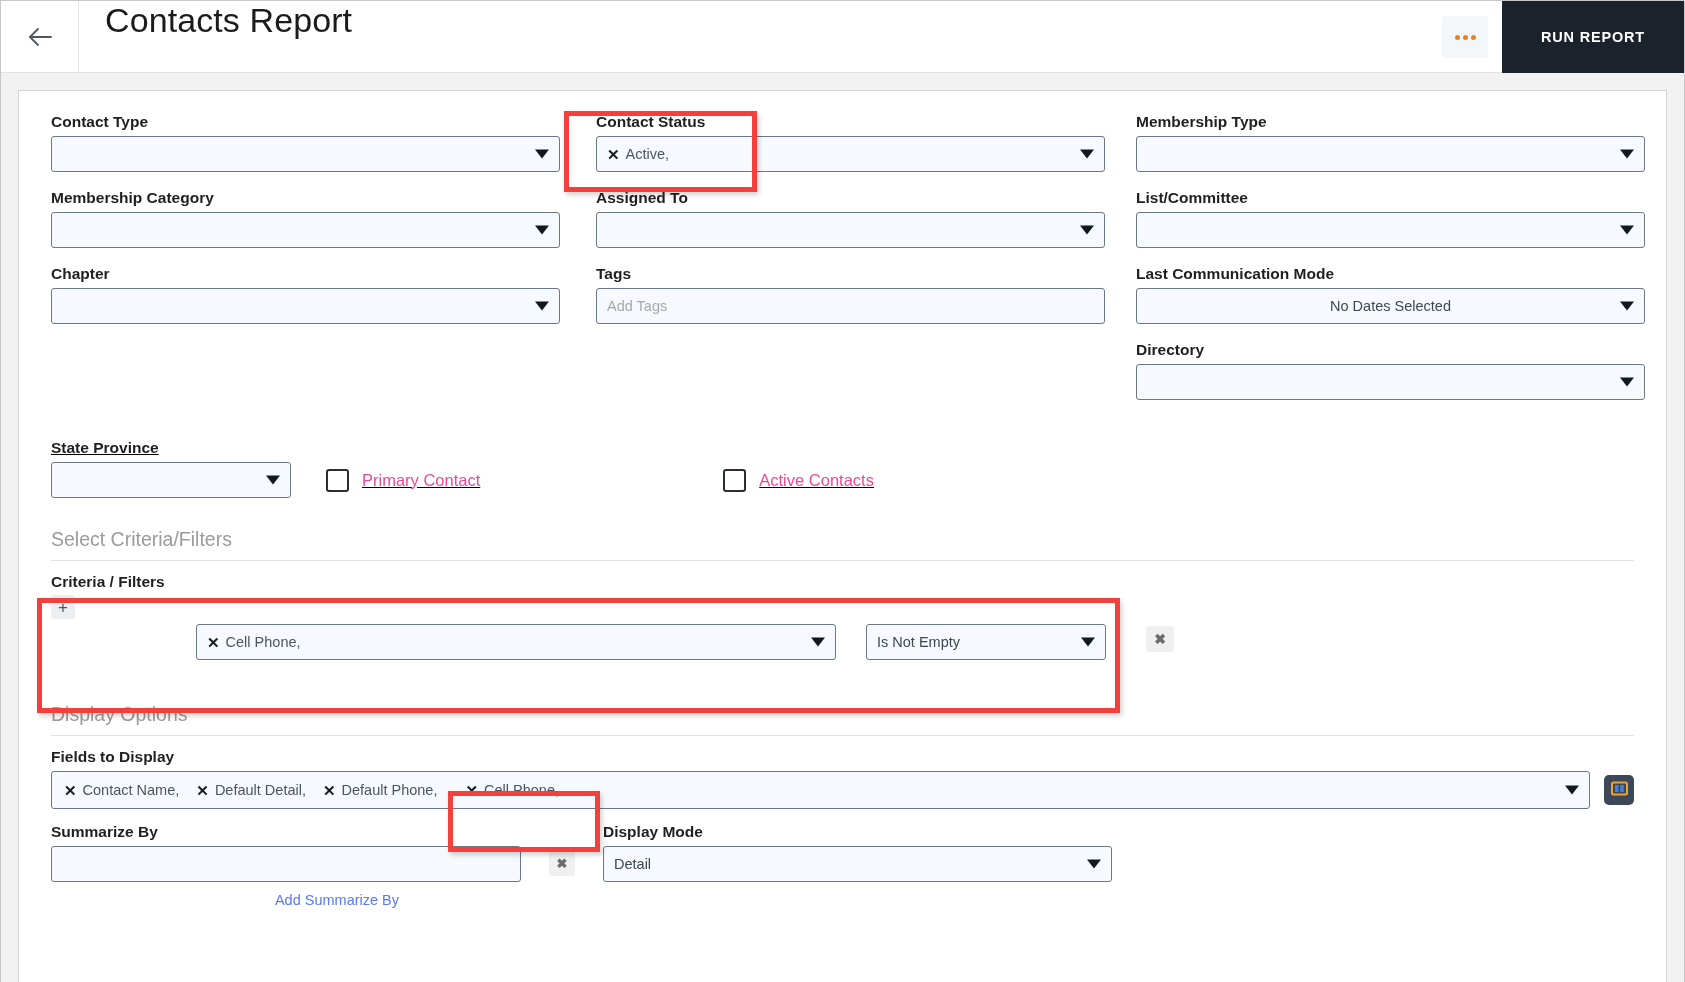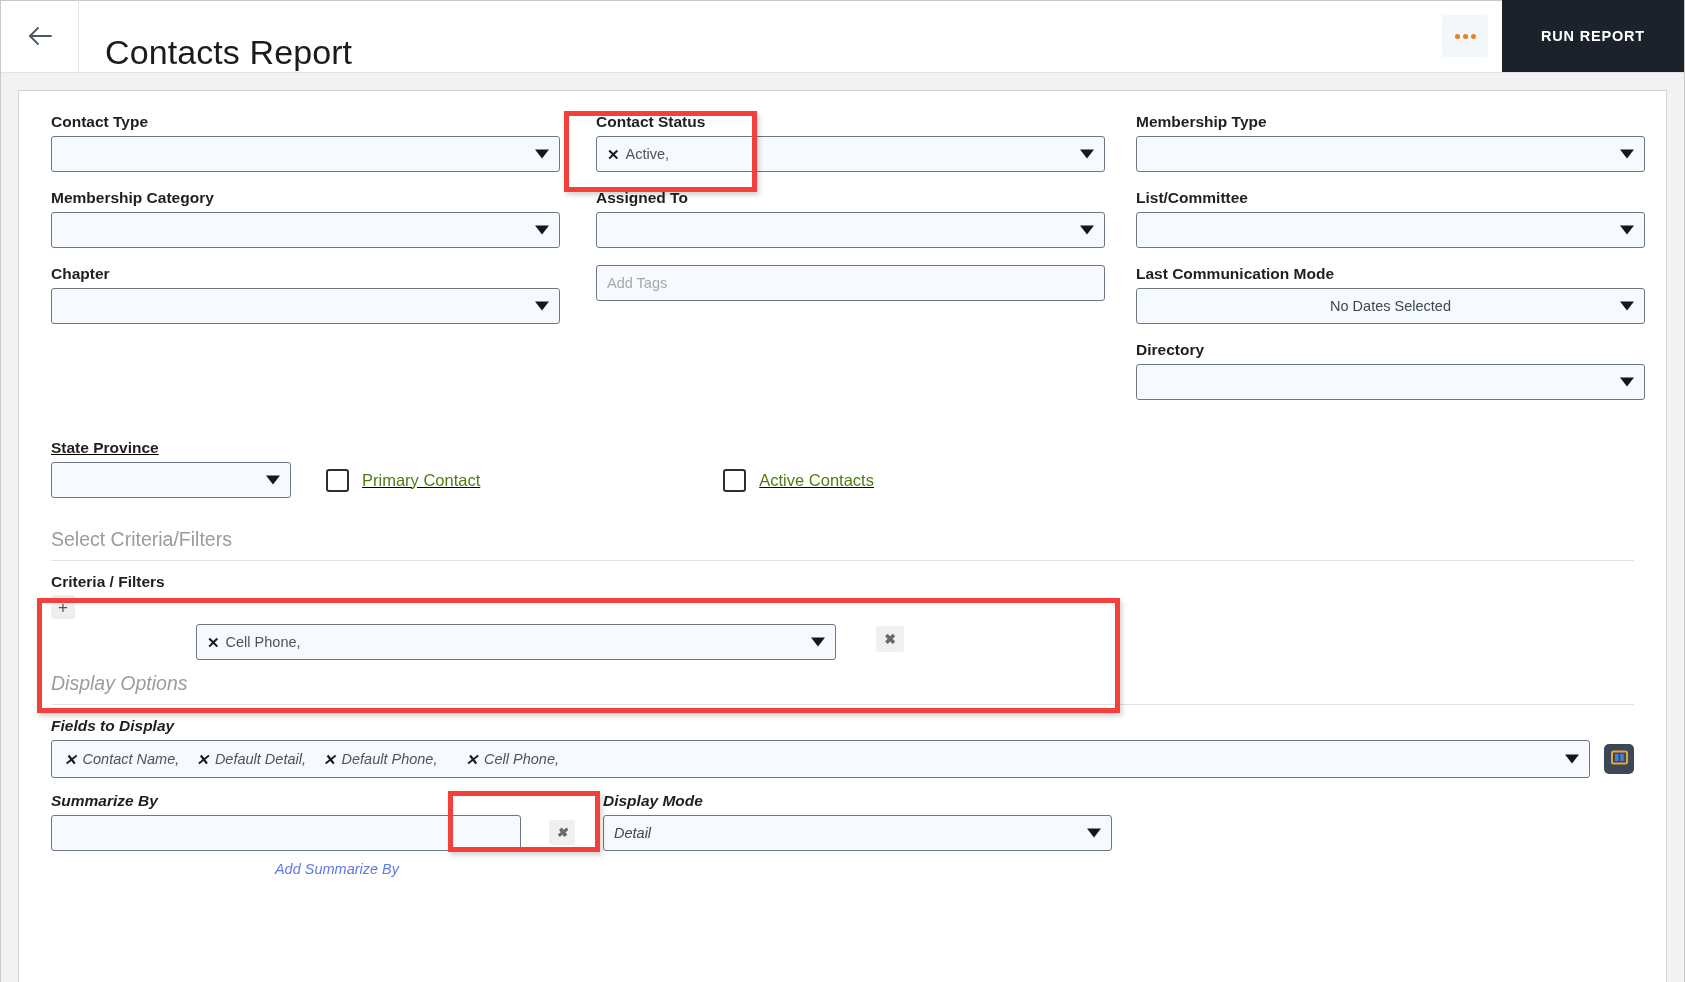--- a/index.html
+++ b/index.html
@@ -18,21 +18,21 @@
     background: #ffffff;
     border: 1px solid #c8c8c8;
   }
 
   
   .header {
     position: relative;
     height: 72px;
     background: #ffffff;
     display: flex;
-    align-items: flex-end;
+    align-items: flex-start;
     border-bottom: 1px solid #e2e2e2;
   }
   .back-btn {
     width: 78px; height: 72px;
     display: flex; align-items: center; justify-content: center;
     border-right: 1px solid #e4e4e4;
     cursor: pointer;
   }
   .back-btn svg { display: block; }
   .page-title {
@@ -166,21 +166,21 @@
   }
   .chkbox {
     width: 23px; height: 23px;
     border: 2px solid #2a2f36;
     border-radius: 3px;
     background: #ffffff;
     cursor: pointer;
   }
   .chk-label {
     font-size: 16.5px;
-    color: #4d7c0f;
+    color: #ec4899;
     white-space: nowrap;
   }
 
   
   .section {
     margin-top: 30px;
   }
   .section-title {
     font-size: 19.5px;
     color: #9b9b9b;
@@ -382,20 +382,21 @@
 
         <div class="fieldwrap">
           <span class="flabel">Chapter</span>
           <div class="ctl">
             <span class="value-text"></span>
             <span class="caret"></span>
           </div>
         </div>
         <div></div>
         <div class="fieldwrap">
+          <span class="flabel">Tags</span>
           <div class="ctl">
             <span class="placeholder">Add Tags</span>
           </div>
         </div>
         <div></div>
         <div class="fieldwrap">
           <span class="flabel">Last Communication Mode</span>
           <div class="ctl center">
             <span class="value-text">No Dates Selected</span>
             <span class="caret"></span>
@@ -445,26 +446,32 @@
           <div class="criteria-row">
             <div class="criteria-field">
               <div class="ctl">
                 <span class="token">
                   <span class="xmark">✕</span>
                   <span>Cell Phone,</span>
                 </span>
                 <span class="caret"></span>
               </div>
             </div>
+            <div class="criteria-op">
+              <div class="ctl">
+                <span class="value-text">Is Not Empty</span>
+                <span class="caret"></span>
+              </div>
+            </div>
             <div class="del-btn">✖</div>
           </div>
         </div>
       </div>
 
-      <div class="section" style="margin-top:12px;font-style:italic;">
+      <div class="section" style="margin-top:43px;">
         <div class="section-title section-rule">Display Options</div>
 
         <div style="margin-top:12px;">
           <span class="flabel">Fields to Display</span>
           <div class="ftd-row">
             <div class="ftd-ctl">
               <span class="token">
                 <span class="xmark">✕</span>
                 <span>Contact Name,</span>
               </span>

